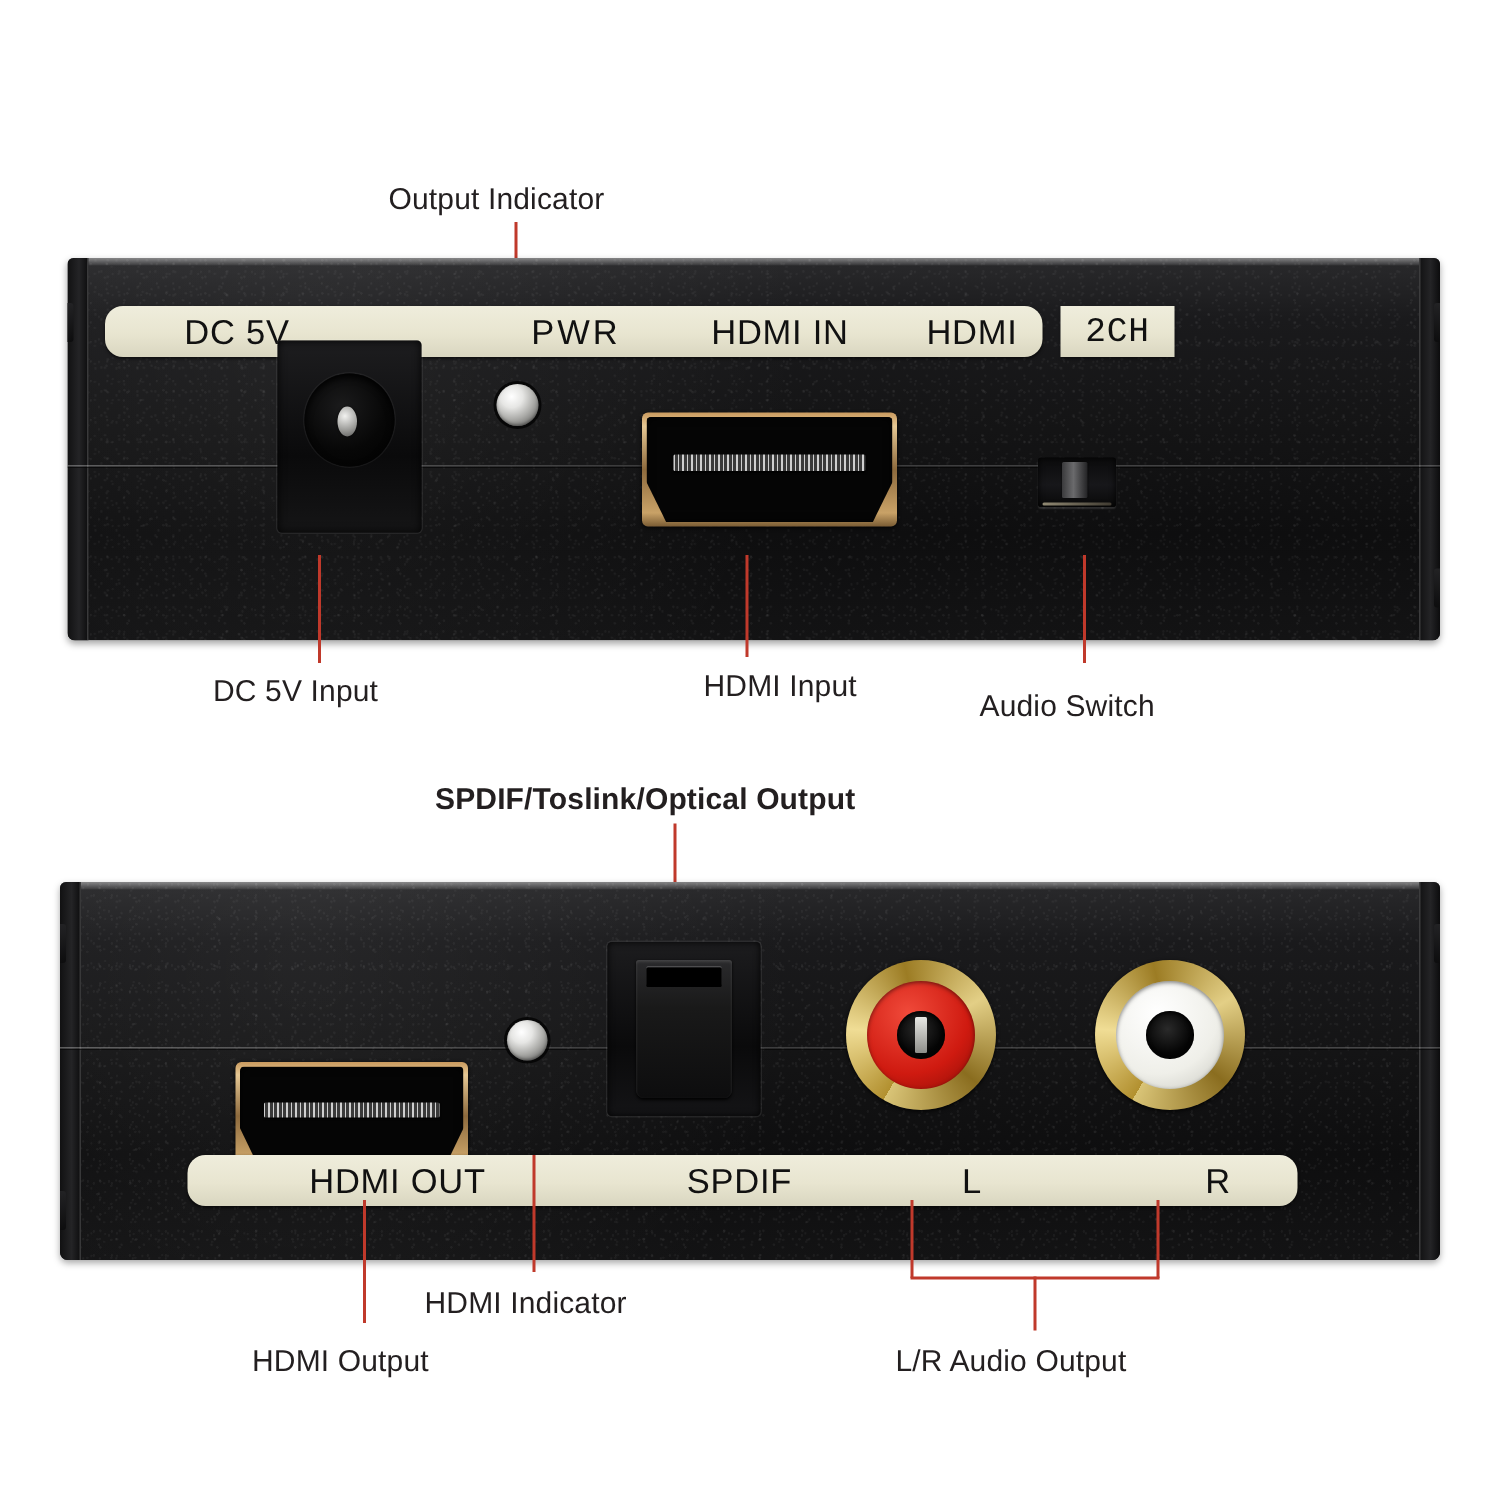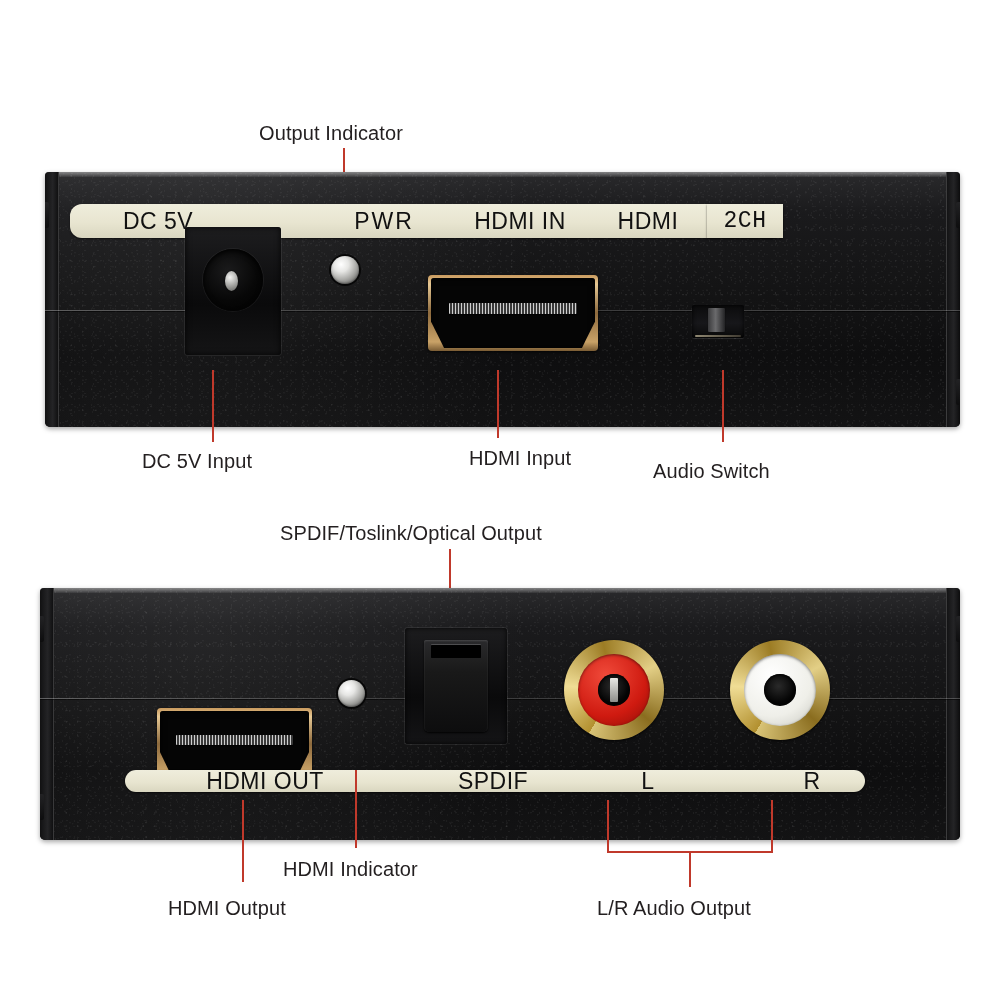--- a/index.html
+++ b/index.html
@@ -283,21 +283,21 @@
 <div class="callout" style="left:259px; top:122px;">Output Indicator</div>
 <div class="leader-v" style="left:343px; top:148px; height:82px;"></div>
 
 <div class="device" id="front-panel" style="left:45px; top:172px; width:915px; height:255px;">
 
   <div class="top-bevel"></div>
   <div class="side-panel left"></div>
   <div class="side-panel right"></div>
   <div class="seam" style="top:138px;"></div>
 
-  <div class="label-strip" style="left:25px; top:32px; width:713px; height:34px;">
+  <div class="label-strip" style="left:25px; top:32px; width:625px; height:34px;">
     <span class="strip-text" style="left:88px; font-size:23px;">DC 5V</span>
     <span class="strip-text" style="left:314px; font-size:23px; letter-spacing:2px;">PWR</span>
     <span class="strip-text" style="left:450px; font-size:23px;">HDMI IN</span>
     <span class="strip-text" style="left:578px; font-size:23px;">HDMI</span>
   </div>
 
   <div class="strip-seg" style="left:662px; top:32px; width:76px; height:34px;">
     <span style="font-size:23px;">2CH</span>
   </div>
 
@@ -327,21 +327,21 @@
 </div>
 
 <div class="leader-v" style="left:212px; top:370px; height:72px;"></div>
 <div class="leader-v" style="left:497px; top:370px; height:68px;"></div>
 <div class="leader-v" style="left:722px; top:370px; height:72px;"></div>
 
 <div class="callout" style="left:142px; top:450px;">DC 5V Input</div>
 <div class="callout" style="left:438px; top:447px;margin-left:31px;">HDMI Input</div>
 <div class="callout" style="left:653px; top:460px;">Audio Switch</div>
 
-<div class="callout" style="left:280px; top:522px;">SPDIF/Toslink/Optical Output</div>
+<div class="callout" style="left:290px; top:522px;font-weight:bold;">SPDIF/Toslink/Optical Output</div>
 <div class="leader-v" style="left:449px; top:549px; height:88px;"></div>
 
 <div class="device" id="rear-panel" style="left:40px; top:588px; width:920px; height:252px;">
 
   <div class="top-bevel"></div>
   <div class="side-panel left"></div>
   <div class="side-panel right"></div>
   <div class="seam" style="top:110px;"></div>
 
   <div class="hdmi" style="left:117px; top:120px; width:155px; height:72px;">
@@ -364,21 +364,21 @@
       <div class="rca-pin"></div>
     </div>
   </div>
 
   <div class="rca" style="left:690px; top:52px; width:100px; height:100px;">
     <div class="rca-ring white">
       <div class="rca-hole"></div>
     </div>
   </div>
 
-  <div class="label-strip" style="left:85px; top:182px; width:740px; height:22px;">
+  <div class="label-strip" style="left:85px; top:182px; width:740px; height:34px;">
     <span class="strip-text" style="left:140px; font-size:23px;">HDMI OUT</span>
     <span class="strip-text" style="left:348px; font-size:23px;margin-left:20px;">SPDIF</span>
     <span class="strip-text" style="left:523px; font-size:23px;">L</span>
     <span class="strip-text" style="left:687px; font-size:23px;">R</span>
   </div>
 
   <div class="ear" style="left:-4px; top:28px; width:8px; height:26px;"></div>
   <div class="ear" style="right:-4px; top:28px; width:8px; height:26px;"></div>
   <div class="ear" style="left:-4px; bottom:20px; width:8px; height:26px;"></div>
 </div>

